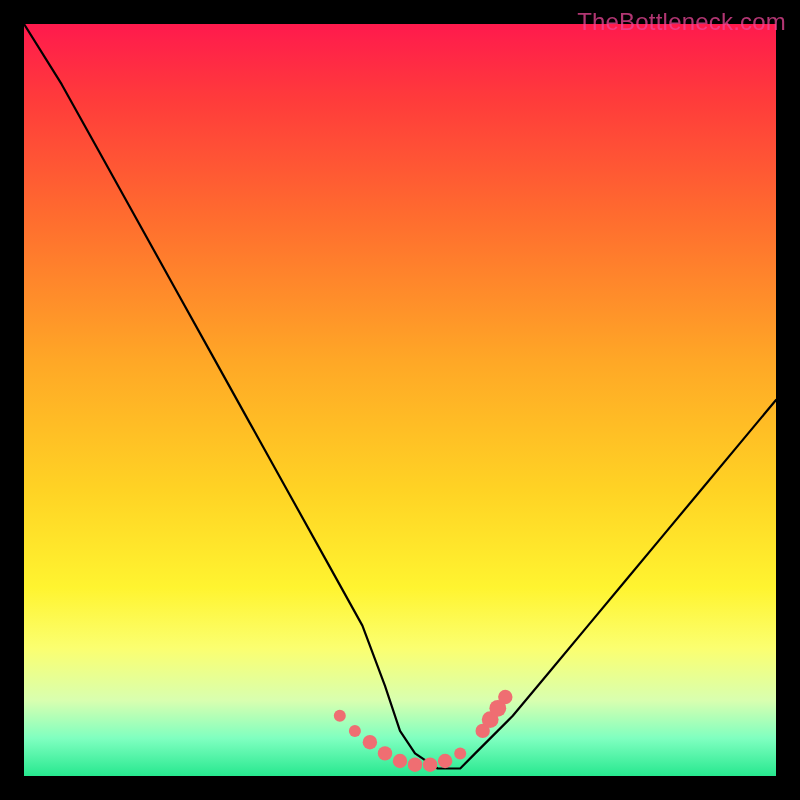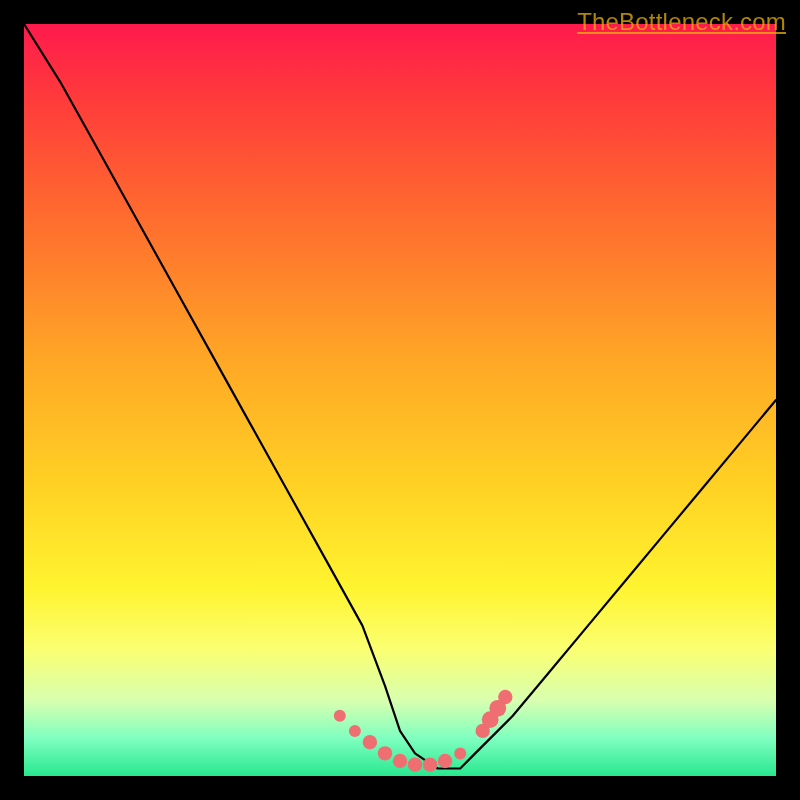--- a/index.html
+++ b/index.html
@@ -26,27 +26,26 @@
       #fff430 75%,
       #fbff70 83%,
       #d8ffb0 90%,
       #7fffc0 95%,
       #27e88f 100%);
   }
   .watermark {
     position: absolute;
     top: 8px;
     right: 14px;
-    color: #eab308;
+    color: #ec4899;
     font-size: 24px;
     font-weight: 500;
     letter-spacing: 0.2px;
     opacity: 0.75;
     user-select: none;
-    text-decoration: underline;
   }
   svg.curve {
     position: absolute;
     left: 0; top: 0;
     width: 752px;
     height: 752px;
     pointer-events: none;
   }
 </style>
 </head>

